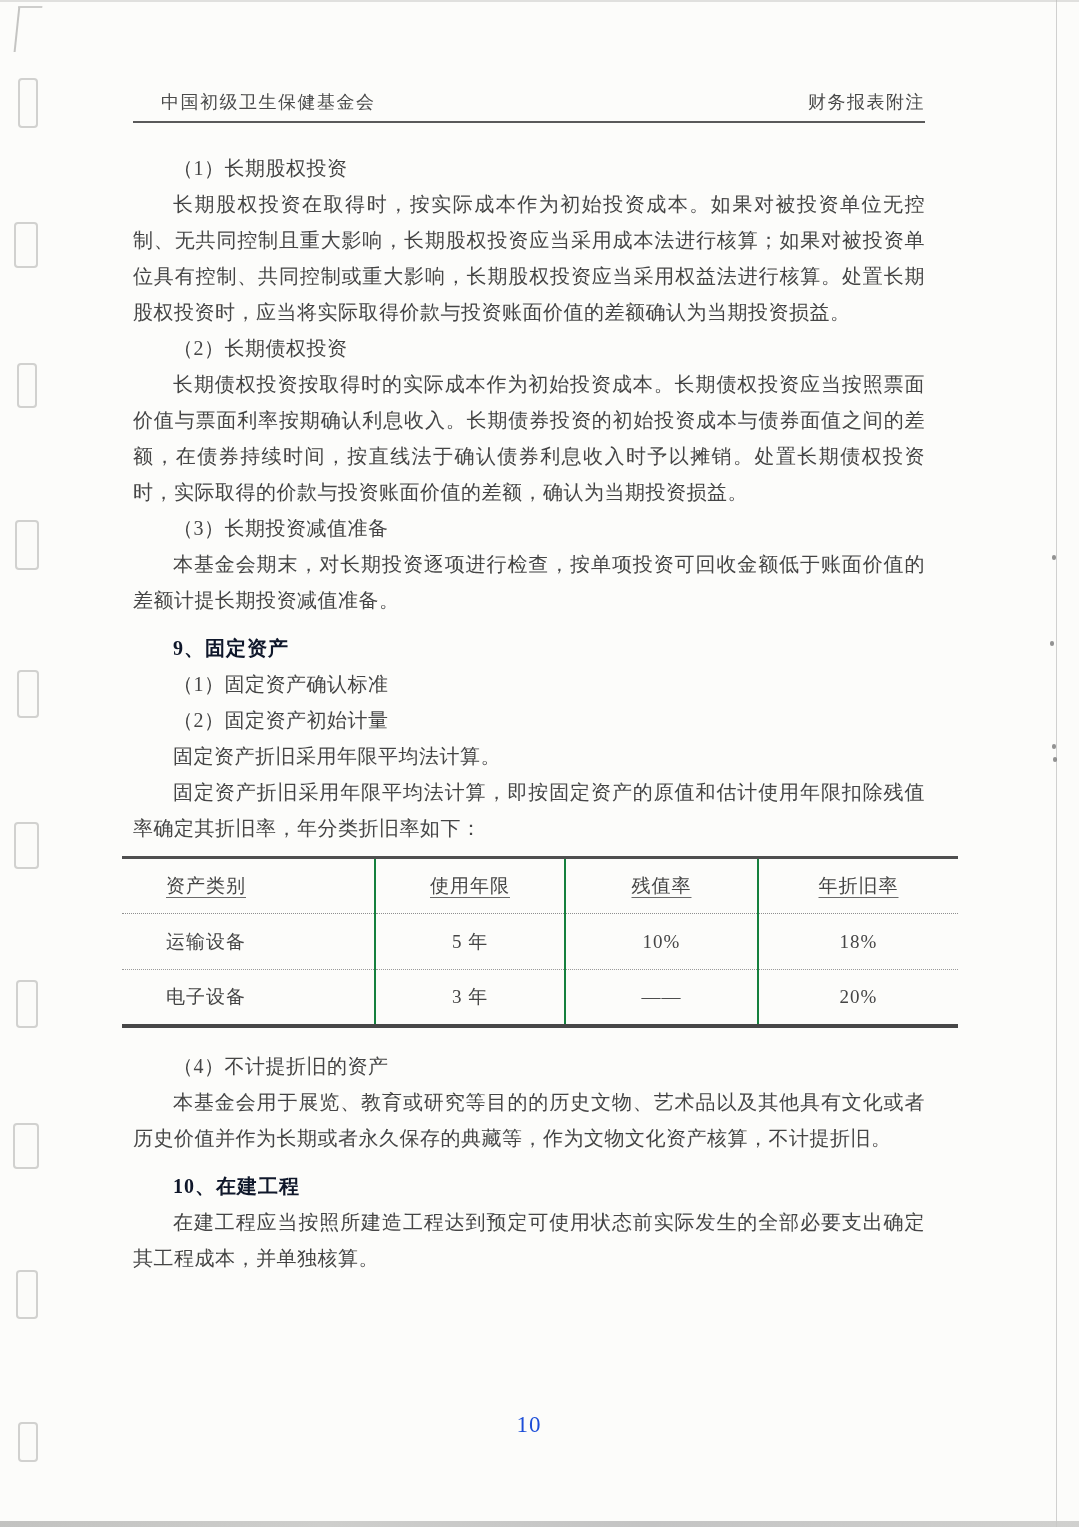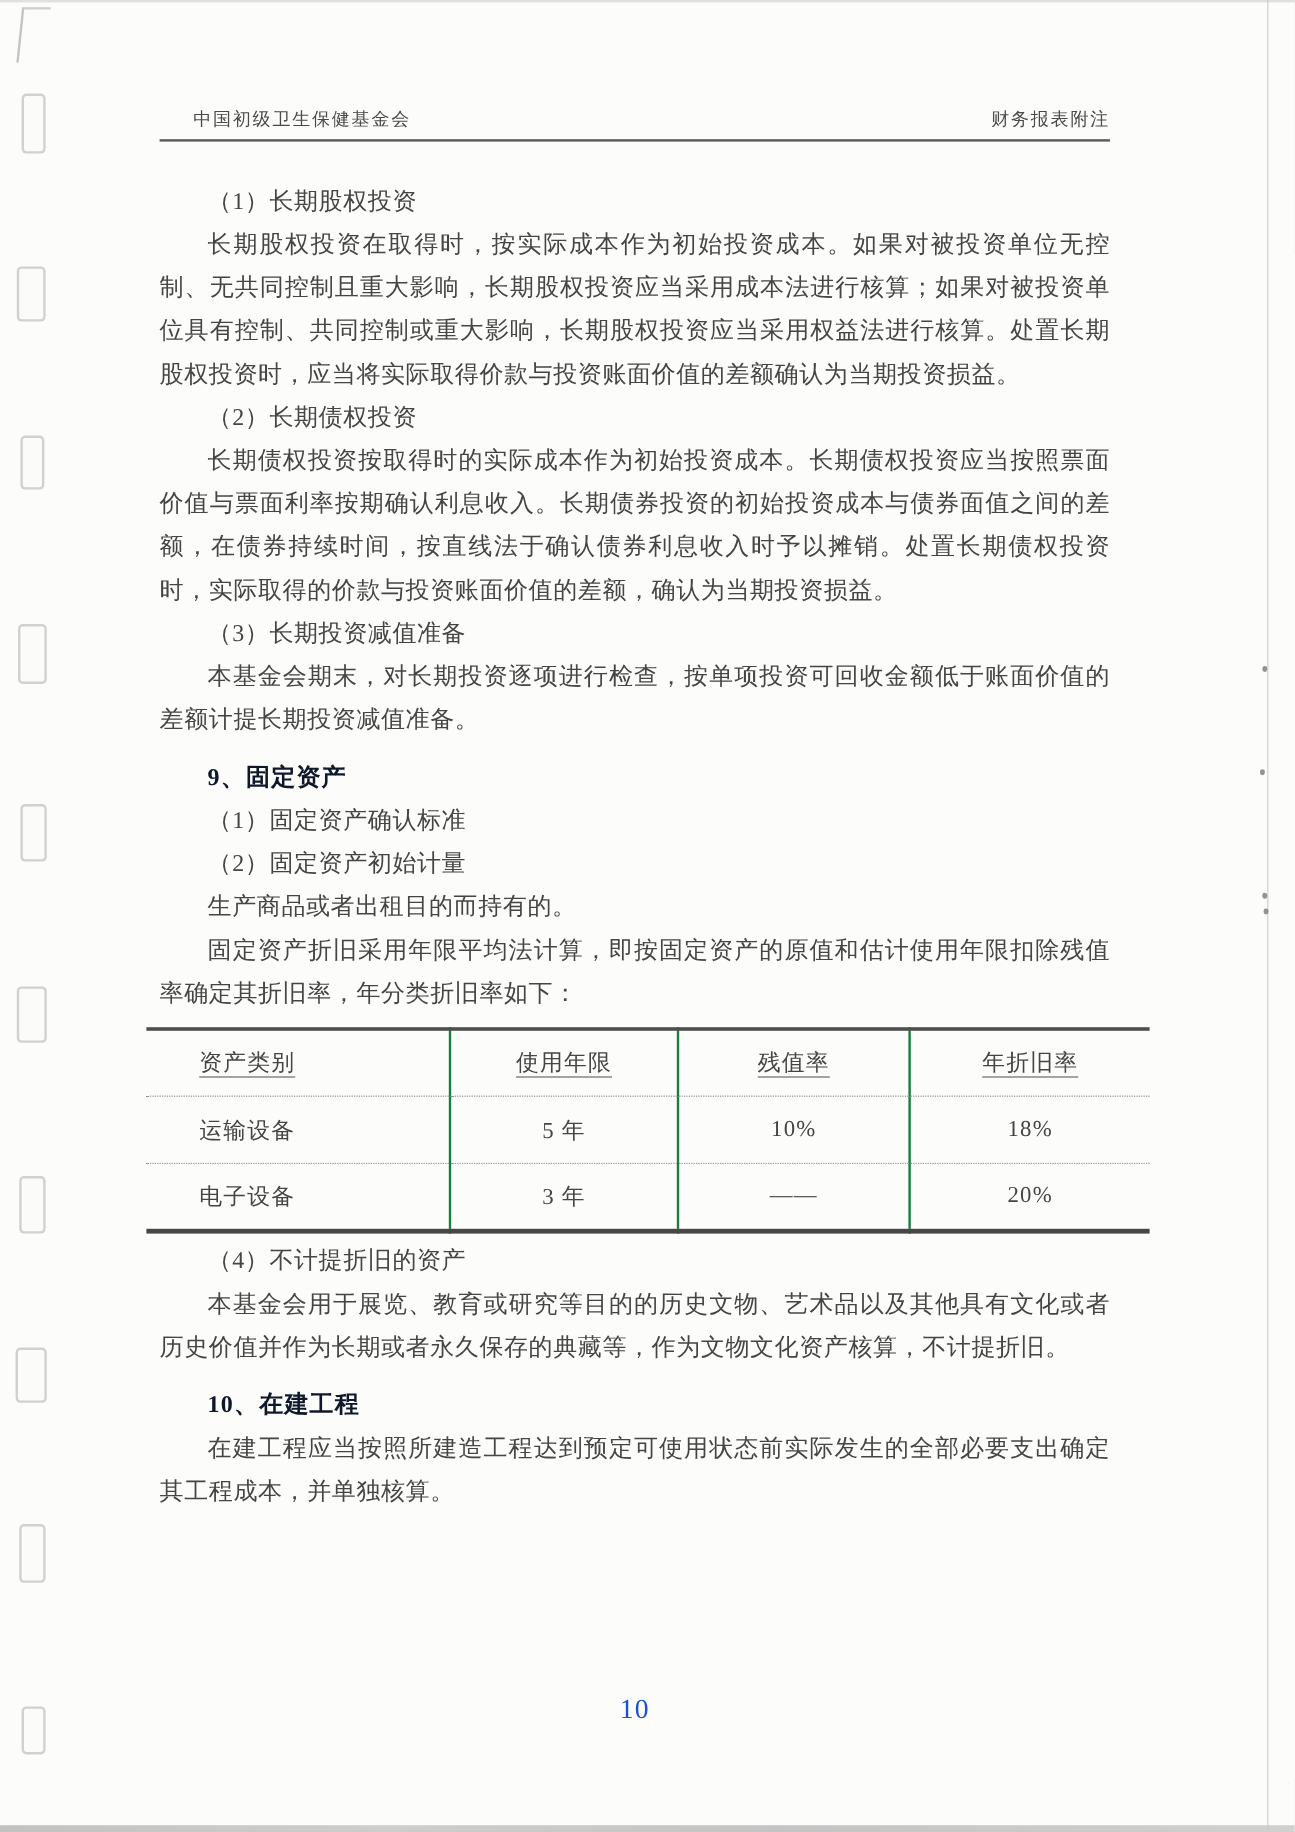--- a/index.html
+++ b/index.html
@@ -10,36 +10,36 @@
     margin:0 auto;
     background:#fcfcfa;
     overflow:hidden;
     font-family:"Liberation Serif","DejaVu Serif",serif;
     color:#454545;
   }
   
   .doc-header {
     position:absolute; top:90px; left:133px; width:792px;
     display:flex; justify-content:space-between; align-items:flex-end;
-    font-size:15px; letter-spacing:1.5px; color:#4a4a4a;
+    font-size:18px; letter-spacing:1.5px; color:#4a4a4a;
     border-bottom:2px solid #5a5a5a; padding-bottom:7px;
   }
   .doc-header .left { padding-left:28px; }
   
   .content {
     position:absolute; top:150px; left:133px; width:792px;
     font-size:20px; line-height:36px;
     text-align:justify; letter-spacing:0.5px;
   }
   .blk { text-indent:2em; }
   .blk.sub { }
   .blk.h { font-weight:bold; color:#0f172a; margin-top:12px; letter-spacing:1px; }
   
   table.dep {
-    width:836px; margin-left:-11px; margin-top:10px; margin-bottom:5px;
+    width:836px; margin-left:-11px; margin-top:10px; margin-bottom:20px;
     border-collapse:collapse; table-layout:fixed;
     border-top:3px solid #4f4f4f; border-bottom:4px solid #474747;
     font-size:19px; line-height:normal;
     text-align:center; letter-spacing:1px;
   }
   table.dep col.c1 { width:253px; }
   table.dep col.c2 { width:190px; }
   table.dep col.c3 { width:193px; }
   table.dep col.c4 { width:200px; }
   table.dep th, table.dep td {
@@ -103,21 +103,21 @@
   <div class="content">
     <div class="blk sub">（1）长期股权投资</div>
     <div class="blk para">长期股权投资在取得时，按实际成本作为初始投资成本。如果对被投资单位无控制、无共同控制且重大影响，长期股权投资应当采用成本法进行核算；如果对被投资单位具有控制、共同控制或重大影响，长期股权投资应当采用权益法进行核算。处置长期股权投资时，应当将实际取得价款与投资账面价值的差额确认为当期投资损益。</div>
     <div class="blk sub">（2）长期债权投资</div>
     <div class="blk para">长期债权投资按取得时的实际成本作为初始投资成本。长期债权投资应当按照票面价值与票面利率按期确认利息收入。长期债券投资的初始投资成本与债券面值之间的差额，在债券持续时间，按直线法于确认债券利息收入时予以摊销。处置长期债权投资时，实际取得的价款与投资账面价值的差额，确认为当期投资损益。</div>
     <div class="blk sub">（3）长期投资减值准备</div>
     <div class="blk para">本基金会期末，对长期投资逐项进行检查，按单项投资可回收金额低于账面价值的差额计提长期投资减值准备。</div>
     <div class="blk h">9、固定资产</div>
     <div class="blk sub">（1）固定资产确认标准</div>
     <div class="blk sub">（2）固定资产初始计量</div>
-    <div class="blk para">生产商品或者出租目的而持有的。</div>
+    <div class="blk para">固定资产折旧采用年限平均法计算。</div>
     <div class="blk para">固定资产折旧采用年限平均法计算，即按固定资产的原值和估计使用年限扣除残值率确定其折旧率，年分类折旧率如下：</div>
 
     <table class="dep">
       <colgroup>
           <col class="c1">
           <col class="c2">
           <col class="c3">
           <col class="c4">
         </colgroup>
       <thead>

